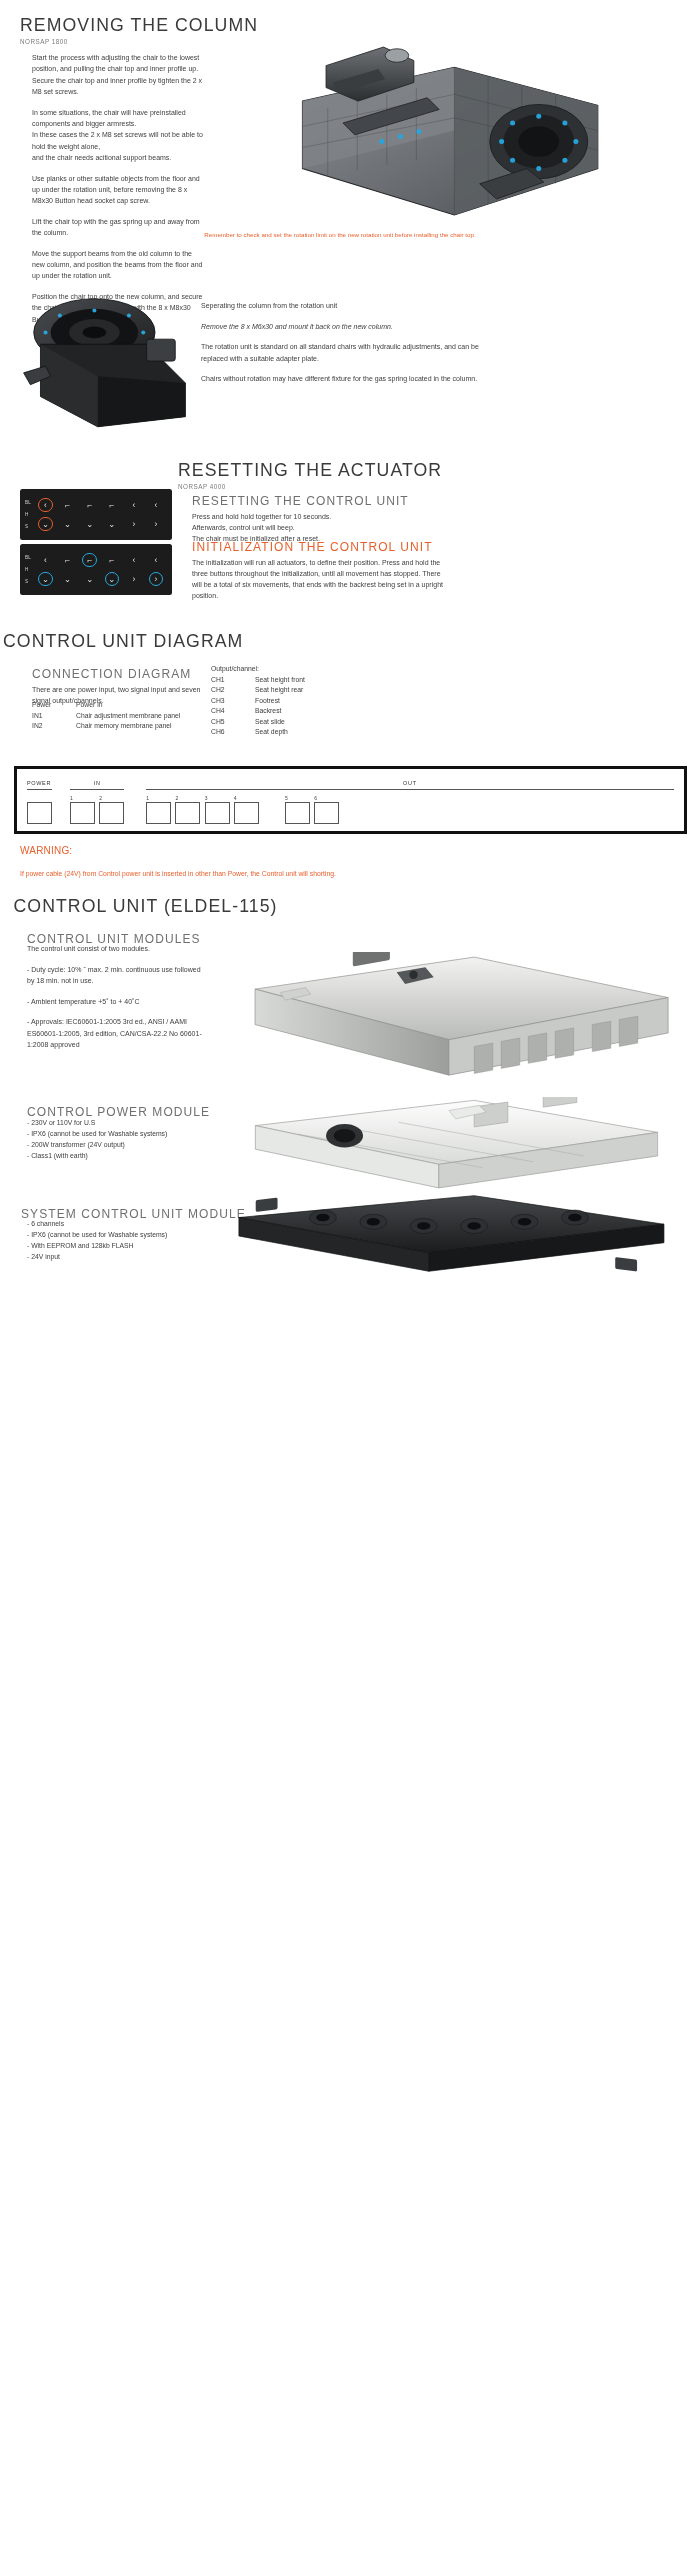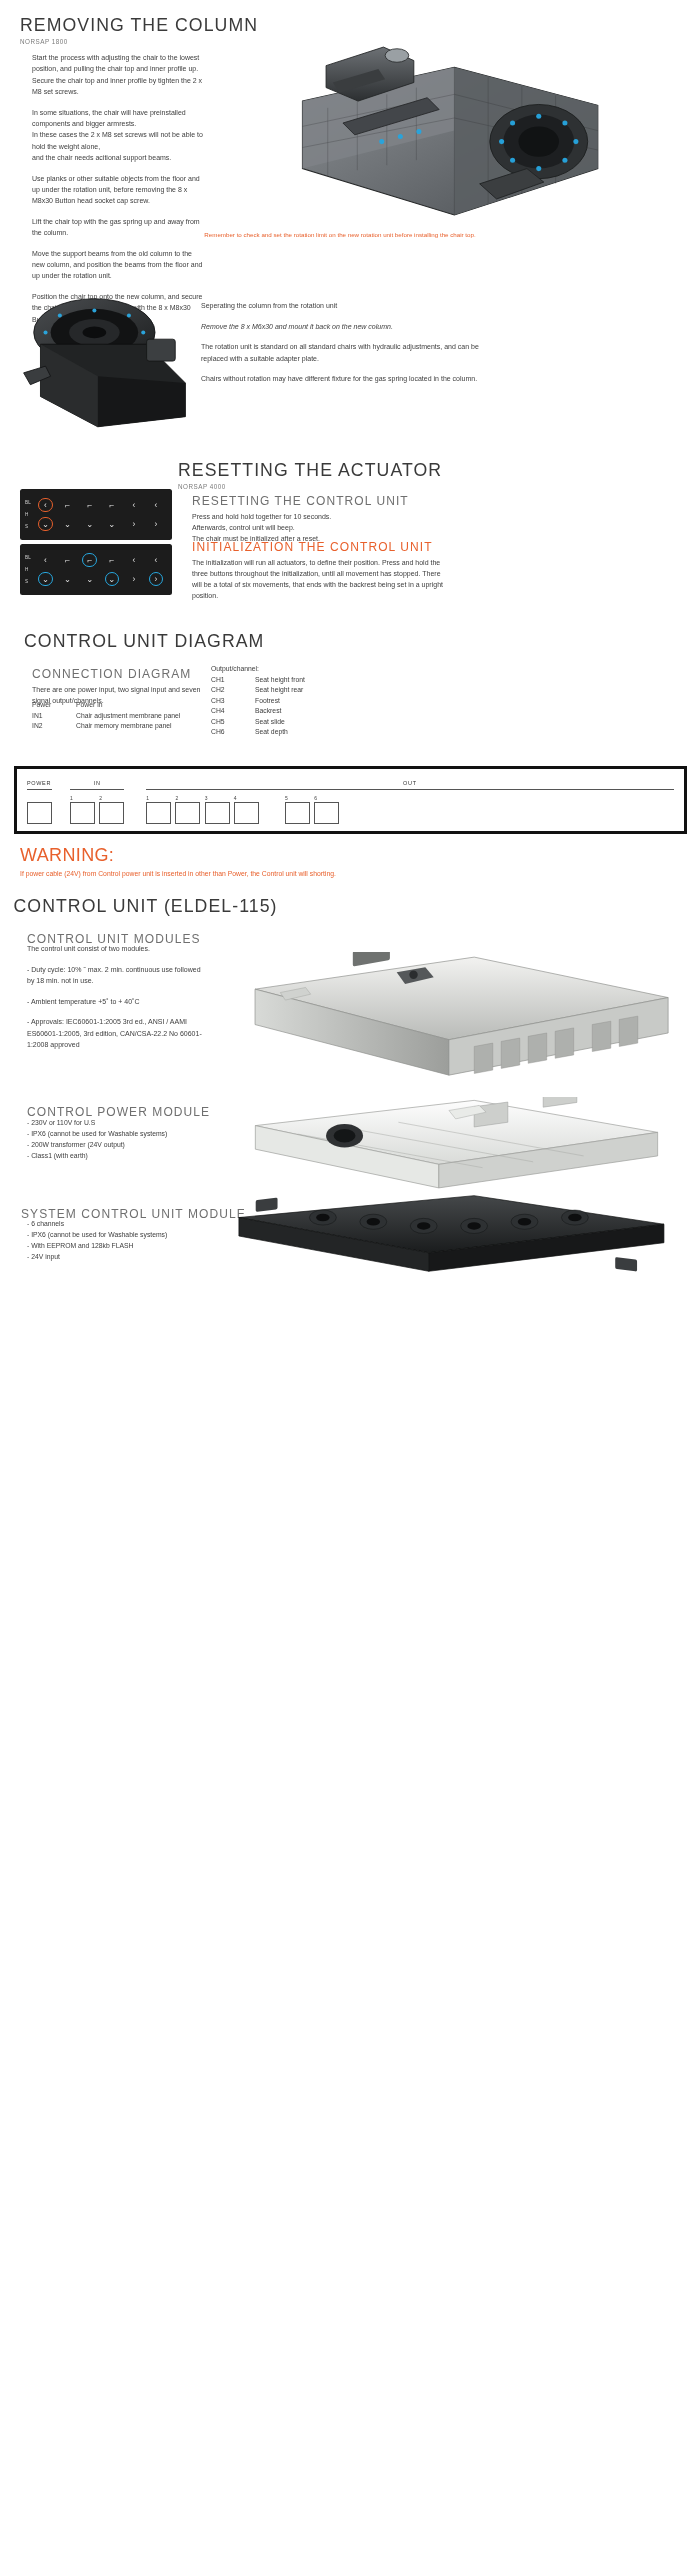--- a/index.html
+++ b/index.html
@@ -60,21 +60,21 @@
   #sec2-text  { left: 201px; top: 300px; width: 278px; }
 
   
   #sec3-title { left: 178px; top: 460px; }
   #panel1     { left: 20px; top: 489px; width: 152px; height: 51px; }
   #panel2     { left: 20px; top: 544px; width: 152px; height: 51px; }
   #sec3-text1 { left: 192px; top: 494px; width: 253px; }
   #sec3-text2 { left: 192px; top: 540px; width: 253px; }
 
   
-  #sec4-title { left: 24px; top: 631px; }
+  #sec4-title { left: 3px; top: 631px; }
   #sec4-sub   { left: 32px; top: 667px; width: 169px; }
   #sec4-table { left: 211px; top: 665px; width: 219px; }
   #sec4-power { left: 32px; top: 700px; width: 186px; }
 
   #diagram-box { left: 13.5px; top: 766px; width: 673px; height: 68px;
                  border: 3.4px solid #111; background:#fff; }
 
   #warn-title { left: 20px; top: 845px; }
   #warn-text  { left: 20px; top: 869px; width: 473px; }
 
@@ -417,21 +417,21 @@
               <div class="port-num">6</div>
               <div class="port"></div>
             </div>
           </div>
         </div>
 
       </div>
     </div>
   </div>
 
-  <div class="abs orange" id="warn-title" style="font-size:18px;letter-spacing:.02em">WARNING:</div>
+  <div class="abs orange" id="warn-title" style="font-size:10px;letter-spacing:.02em">WARNING:</div>
   <div class="abs orange" id="warn-text" style="font-size:6.8px;line-height:1.5">If power cable (24V) from Control power unit is inserted in other than Power, the Control unit will shorting.</div>
 
   <div class="abs h1" id="sec5-title">CONTROL UNIT (ELDEL-115)</div>
 
   <div class="abs h2" id="sec5-h2">CONTROL UNIT  MODULES</div>
   <div class="abs body-txt" id="sec5-text">
     <p>The control unit consist of two modules.</p>
     <p>-   Duty cycle: 10% ˜ max. 2 min. continuous use followed by 18 min. not in use.</p>
     <p>-   Ambient temperature +5˚ to + 40˚C</p>
     <p>-   Approvals: IEC60601-1:2005 3rd ed., ANSI / AAMI ES60601-1:2005, 3rd edition, CAN/CSA-22.2 No 60601-1:2008 approved</p>

